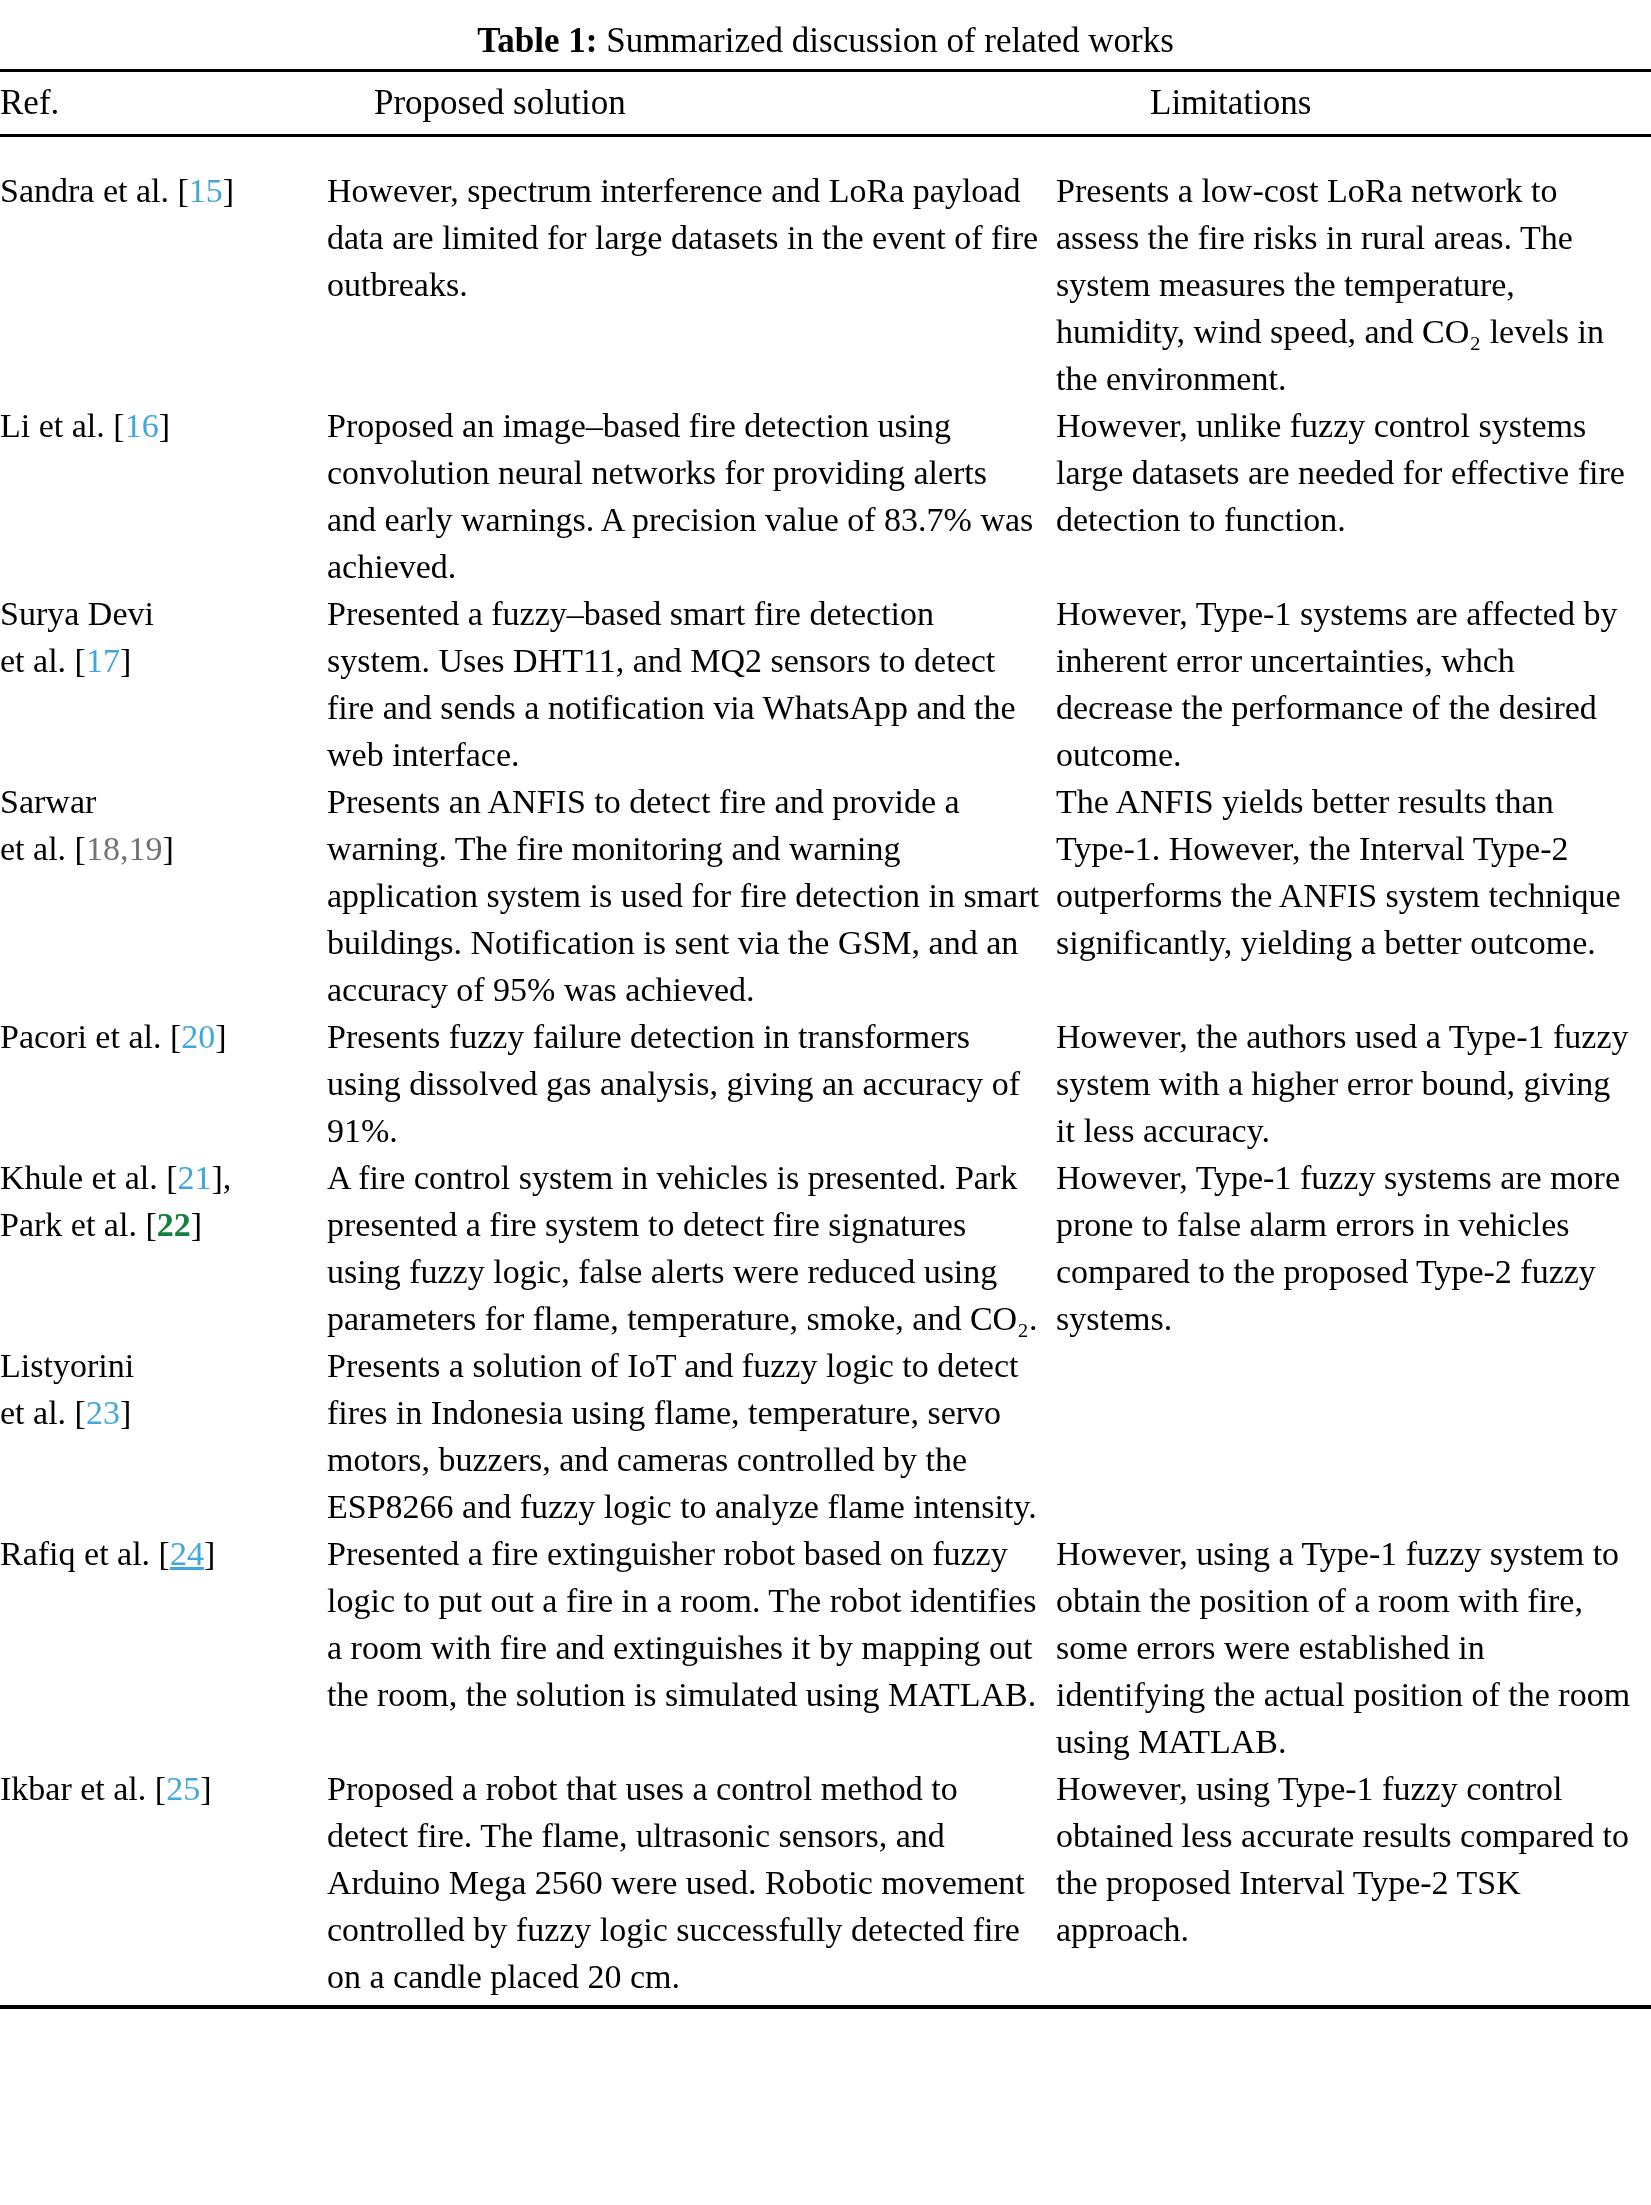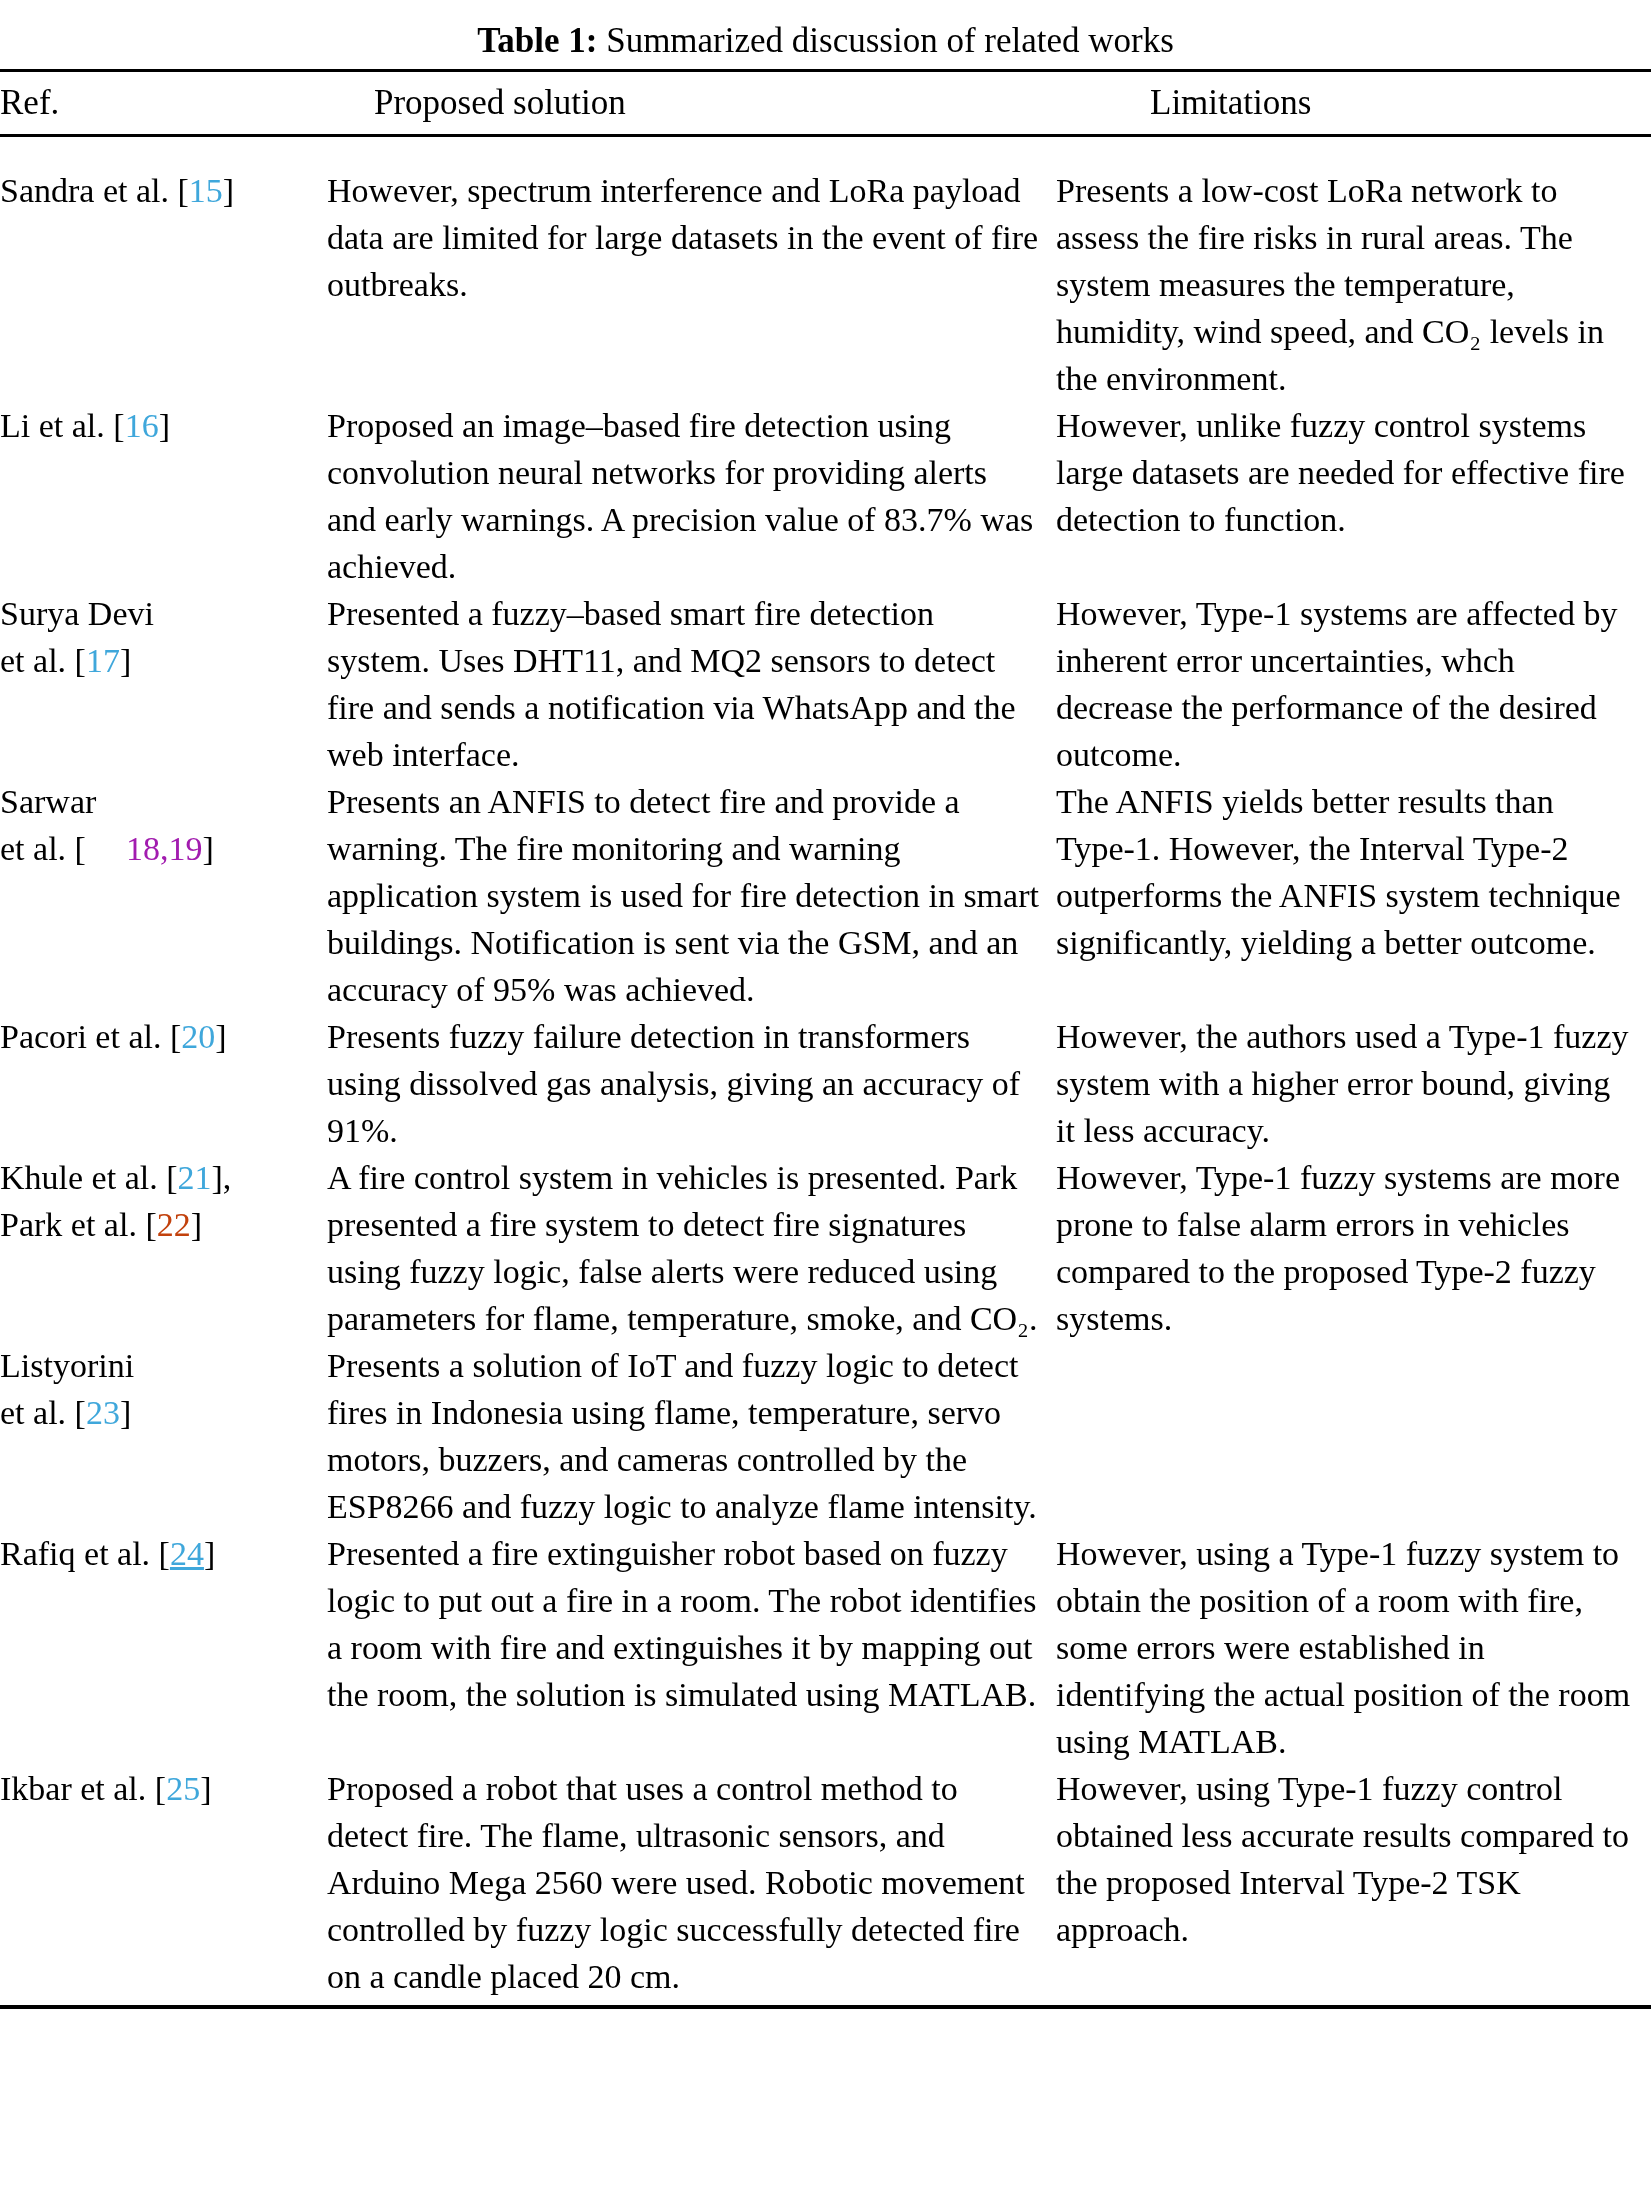--- a/index.html
+++ b/index.html
@@ -81,31 +81,31 @@
         <div class="cell ref">Li et al. [<span class="cite" style="color: rgb(63, 167, 219);">16</span>]</div>
         <div class="cell sol">Proposed an image–based fire detection using convolution neural networks for providing alerts and early warnings. A precision value of 83.7% was achieved.</div>
         <div class="cell lim">However, unlike fuzzy control systems large datasets are needed for effective fire detection to function.</div>
       </div>
       <div class="trow">
         <div class="cell ref">Surya Devi<br>et al. [<span class="cite" style="color: rgb(63, 167, 219);">17</span>]</div>
         <div class="cell sol">Presented a fuzzy–based smart fire detection system. Uses DHT11, and MQ2 sensors to detect fire and sends a notification via WhatsApp and the web interface.</div>
         <div class="cell lim">However, Type-1 systems are affected by inherent error uncertainties, whch decrease the performance of the desired outcome.</div>
       </div>
       <div class="trow">
-        <div class="cell ref">Sarwar<br>et al. [<span class="cite" style="color: #a21caf; margin-left: 40px;">18,19</span>]</div>
+        <div class="cell ref">Sarwar<br>et al. [<span class="cite" style="color: #737373;">18,19</span>]</div>
         <div class="cell sol">Presents an ANFIS to detect fire and provide a warning. The fire monitoring and warning application system is used for fire detection in smart buildings. Notification is sent via the GSM, and an accuracy of 95% was achieved.</div>
         <div class="cell lim">The ANFIS yields better results than Type-1. However, the Interval Type-2 outperforms the ANFIS system technique significantly, yielding a better outcome.</div>
       </div>
       <div class="trow">
         <div class="cell ref">Pacori et al. [<span class="cite" style="color: rgb(63, 167, 219);">20</span>]</div>
         <div class="cell sol">Presents fuzzy failure detection in transformers using dissolved gas analysis, giving an accuracy of 91%.</div>
         <div class="cell lim">However, the authors used a Type-1 fuzzy system with a higher error bound, giving it less accuracy.</div>
       </div>
       <div class="trow">
-        <div class="cell ref">Khule et al. [<span class="cite" style="color: rgb(63, 167, 219);">21</span>],<br>Park et al. [<span class="cite" style="color: #c2410c;">22</span>]</div>
+        <div class="cell ref">Khule et al. [<span class="cite" style="color: rgb(63, 167, 219);">21</span>],<br>Park et al. [<span class="cite" style="color: #15803d; font-weight: bold;">22</span>]</div>
         <div class="cell sol">A fire control system in vehicles is presented. Park presented a fire system to detect fire signatures using fuzzy logic, false alerts were reduced using parameters for flame, temperature, smoke, and CO₂.</div>
         <div class="cell lim">However, Type-1 fuzzy systems are more prone to false alarm errors in vehicles compared to the proposed Type-2 fuzzy systems.</div>
       </div>
       <div class="trow">
         <div class="cell ref">Listyorini<br>et al. [<span class="cite" style="color: rgb(63, 167, 219);">23</span>]</div>
         <div class="cell sol">Presents a solution of IoT and fuzzy logic to detect fires in Indonesia using flame, temperature, servo motors, buzzers, and cameras controlled by the ESP8266 and fuzzy logic to analyze flame intensity.</div>
       </div>
       <div class="trow">
         <div class="cell ref">Rafiq et al. [<span class="cite" style="color: rgb(63, 167, 219); text-decoration: underline;">24</span>]</div>
         <div class="cell sol">Presented a fire extinguisher robot based on fuzzy logic to put out a fire in a room. The robot identifies a room with fire and extinguishes it by mapping out the room, the solution is simulated using MATLAB.</div>

